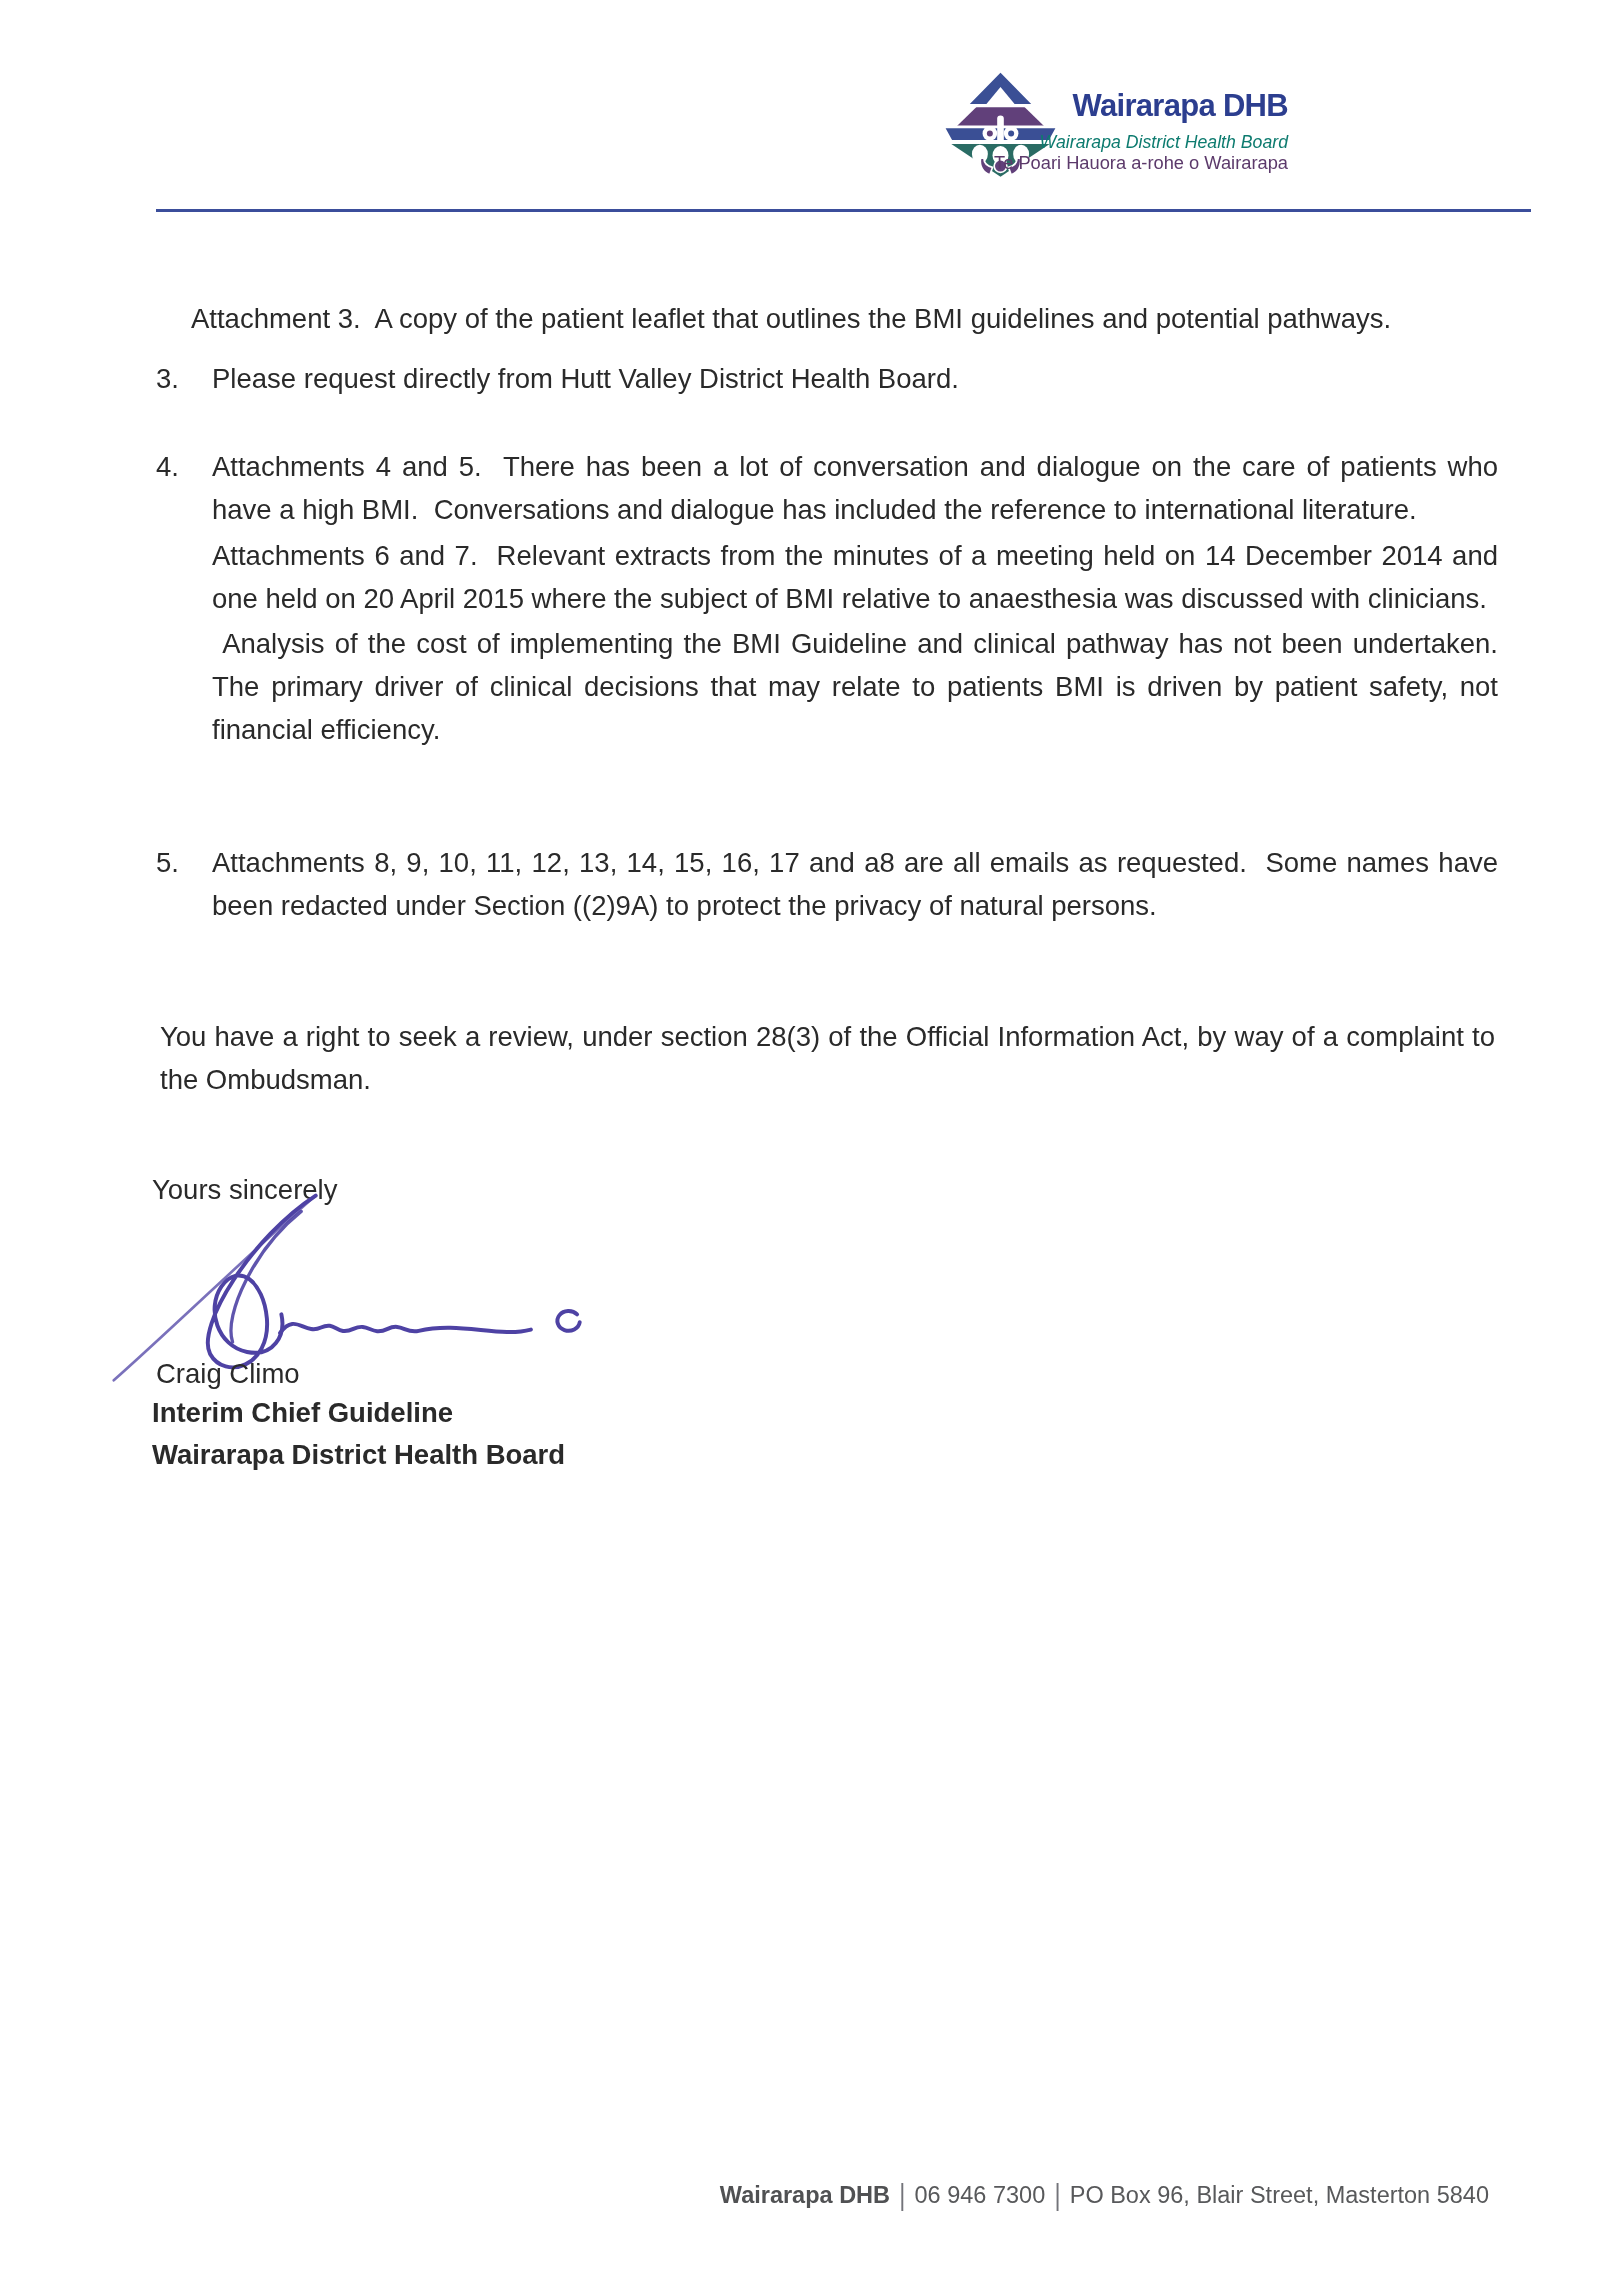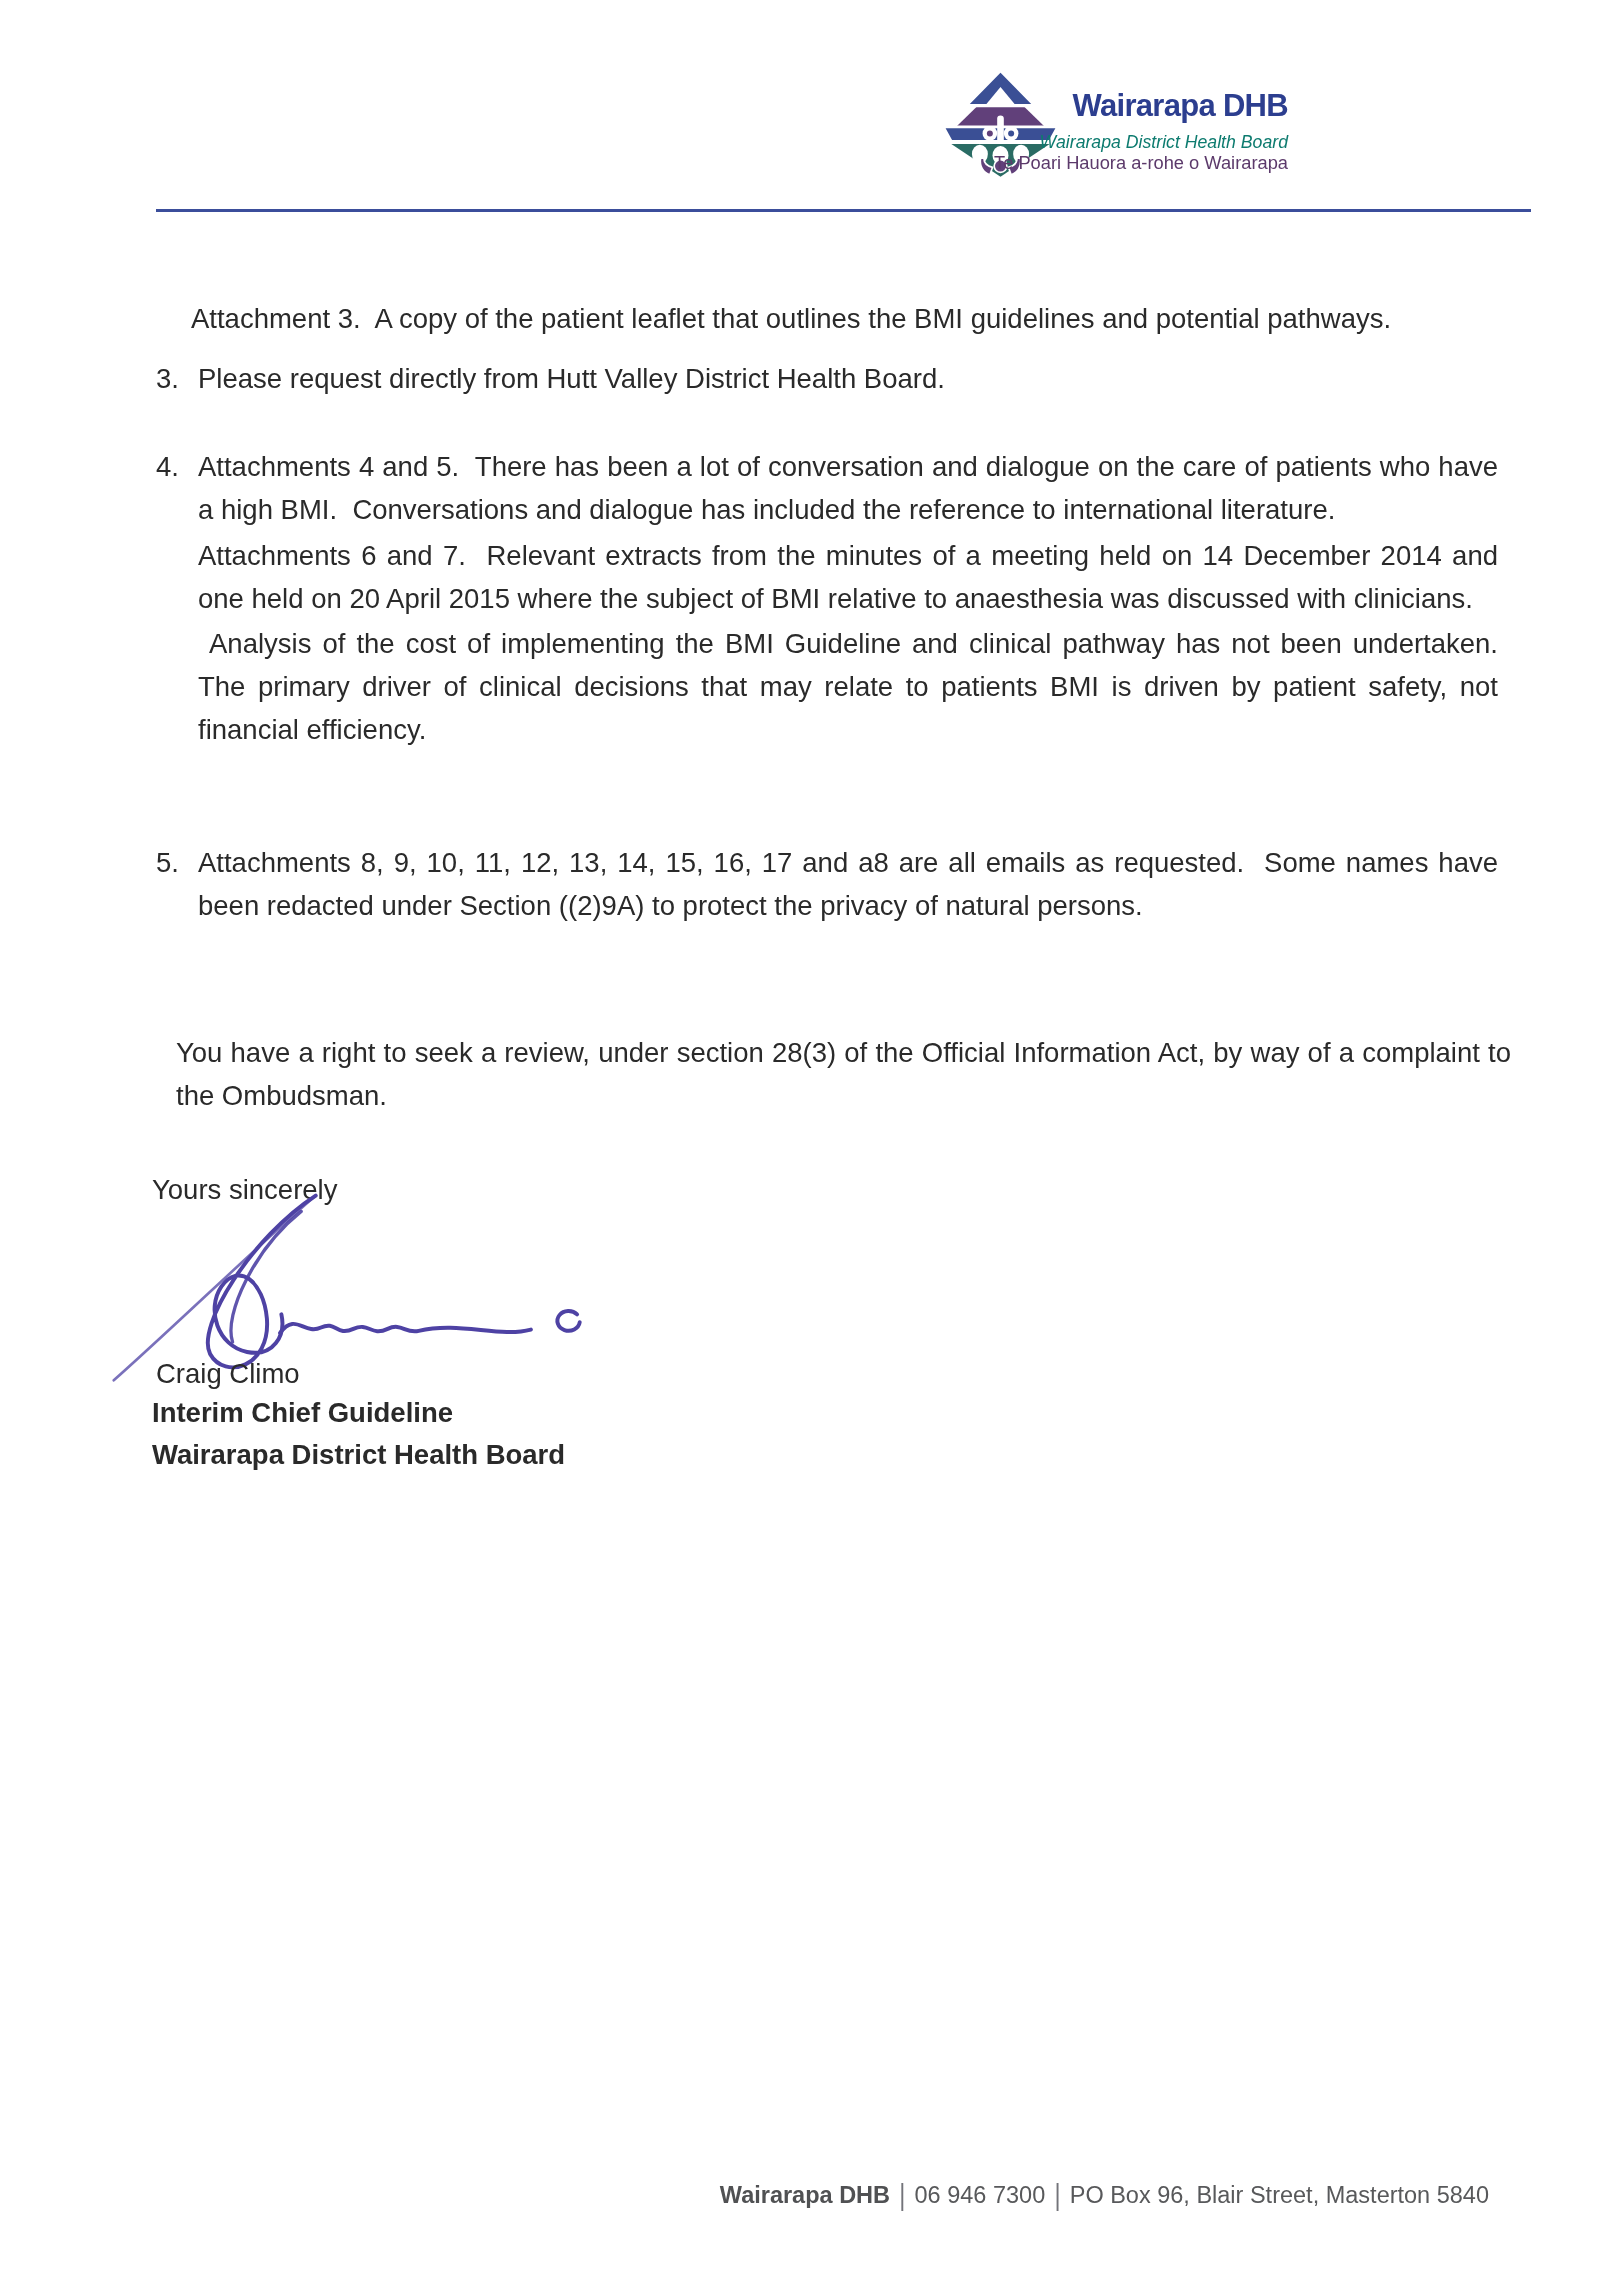--- a/index.html
+++ b/index.html
@@ -68,34 +68,34 @@
     width: 1342px;
   }
   .item-3 { top: 357px; }
   .item-4 { top: 445px; }
   .item-5 { top: 841px; }
   .item-number {
     position: absolute;
     left: 0; top: 0;
     width: 41px;
   }
-  .item-body { margin-left: 42px; }
+  .item-body { margin-left: 56px; }
   .item-body p {
     margin: 0;
     text-align: justify;
   }
   .item-body p + p { margin-top: 2.6px; }
   .single-line p { text-align: left; }
 
   .review-para {
     position: absolute;
     left: 160px; top: 1015px;
     width: 1335px;
     text-align: justify;
-    margin: 16px;
+    margin: 0;
   }
 
   
   .salutation {
     position: absolute;
     left: 152px; top: 1168px;
   }
   .signature-svg {
     position: absolute;
     left: 103px; top: 1185px;

